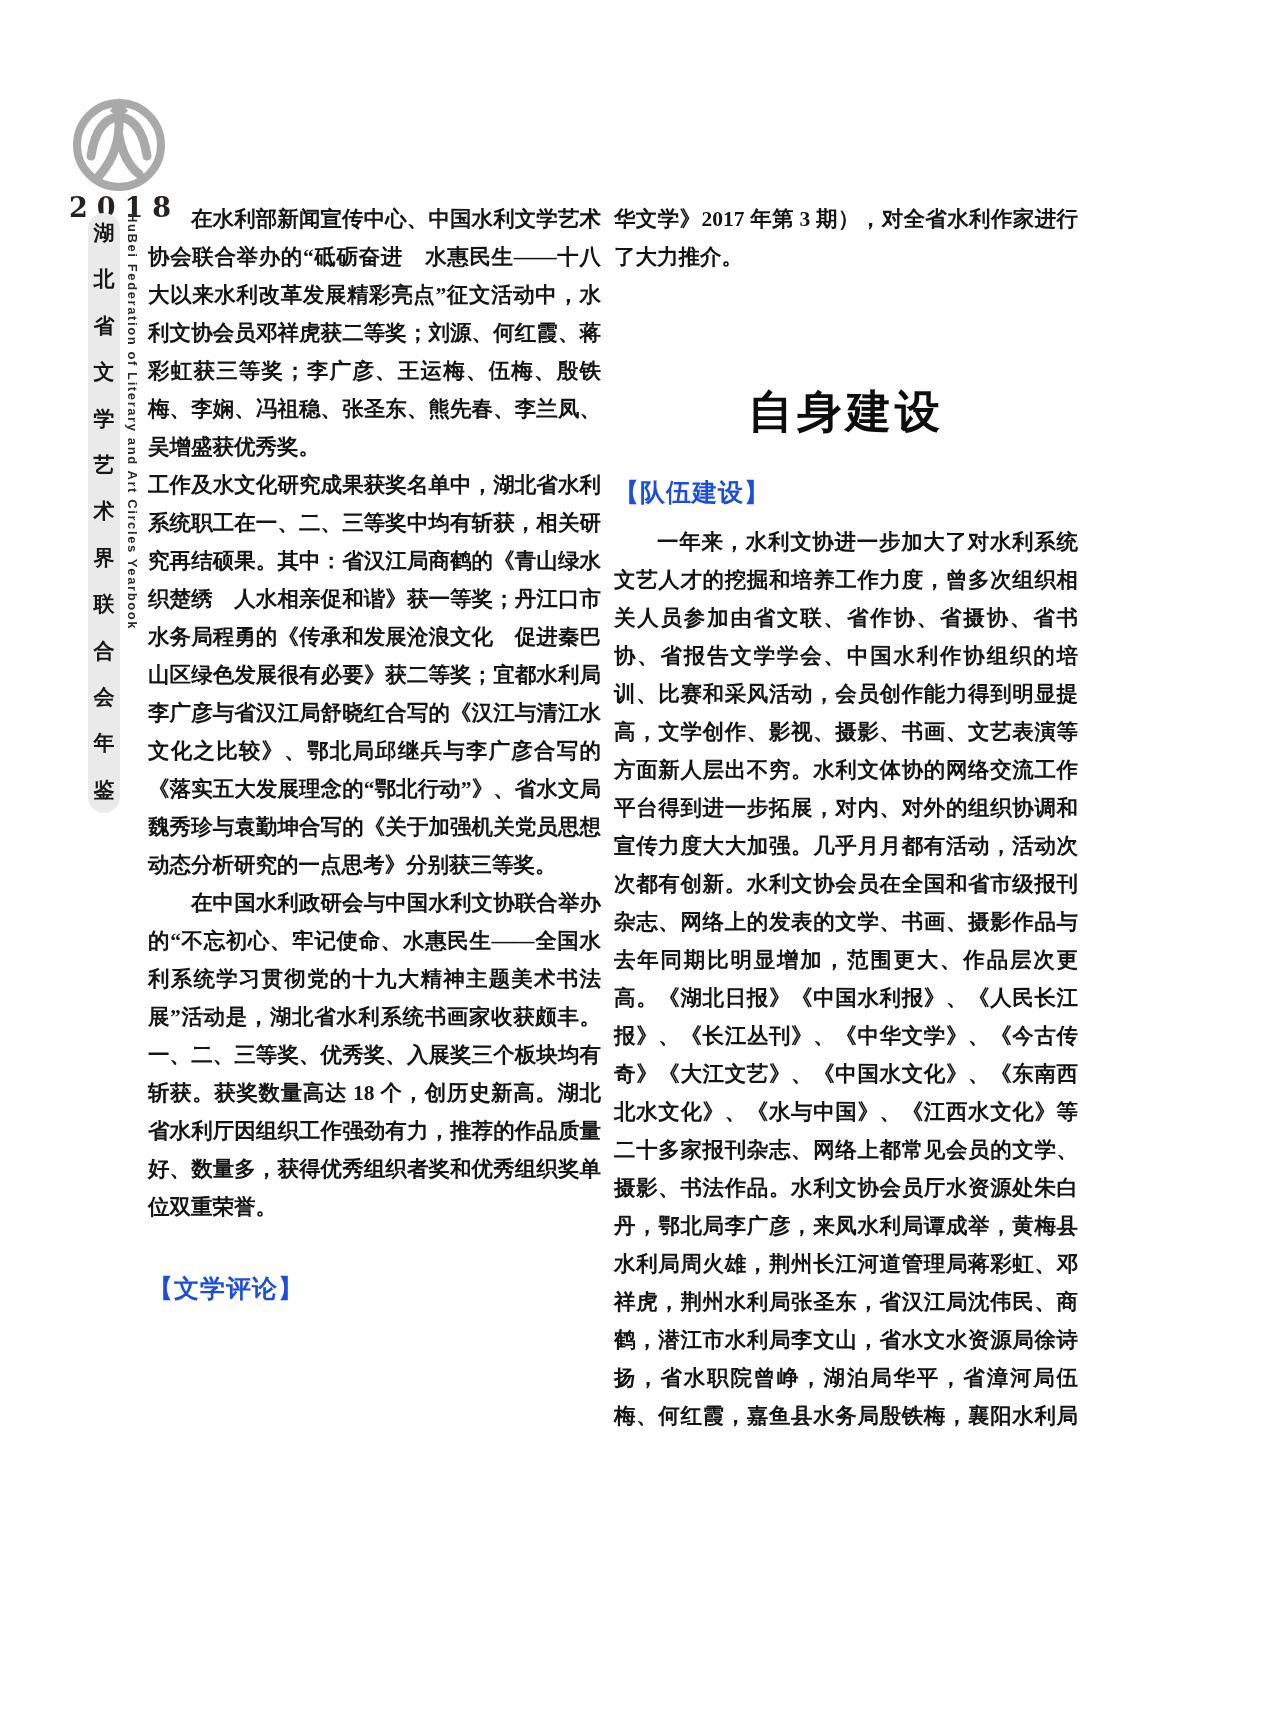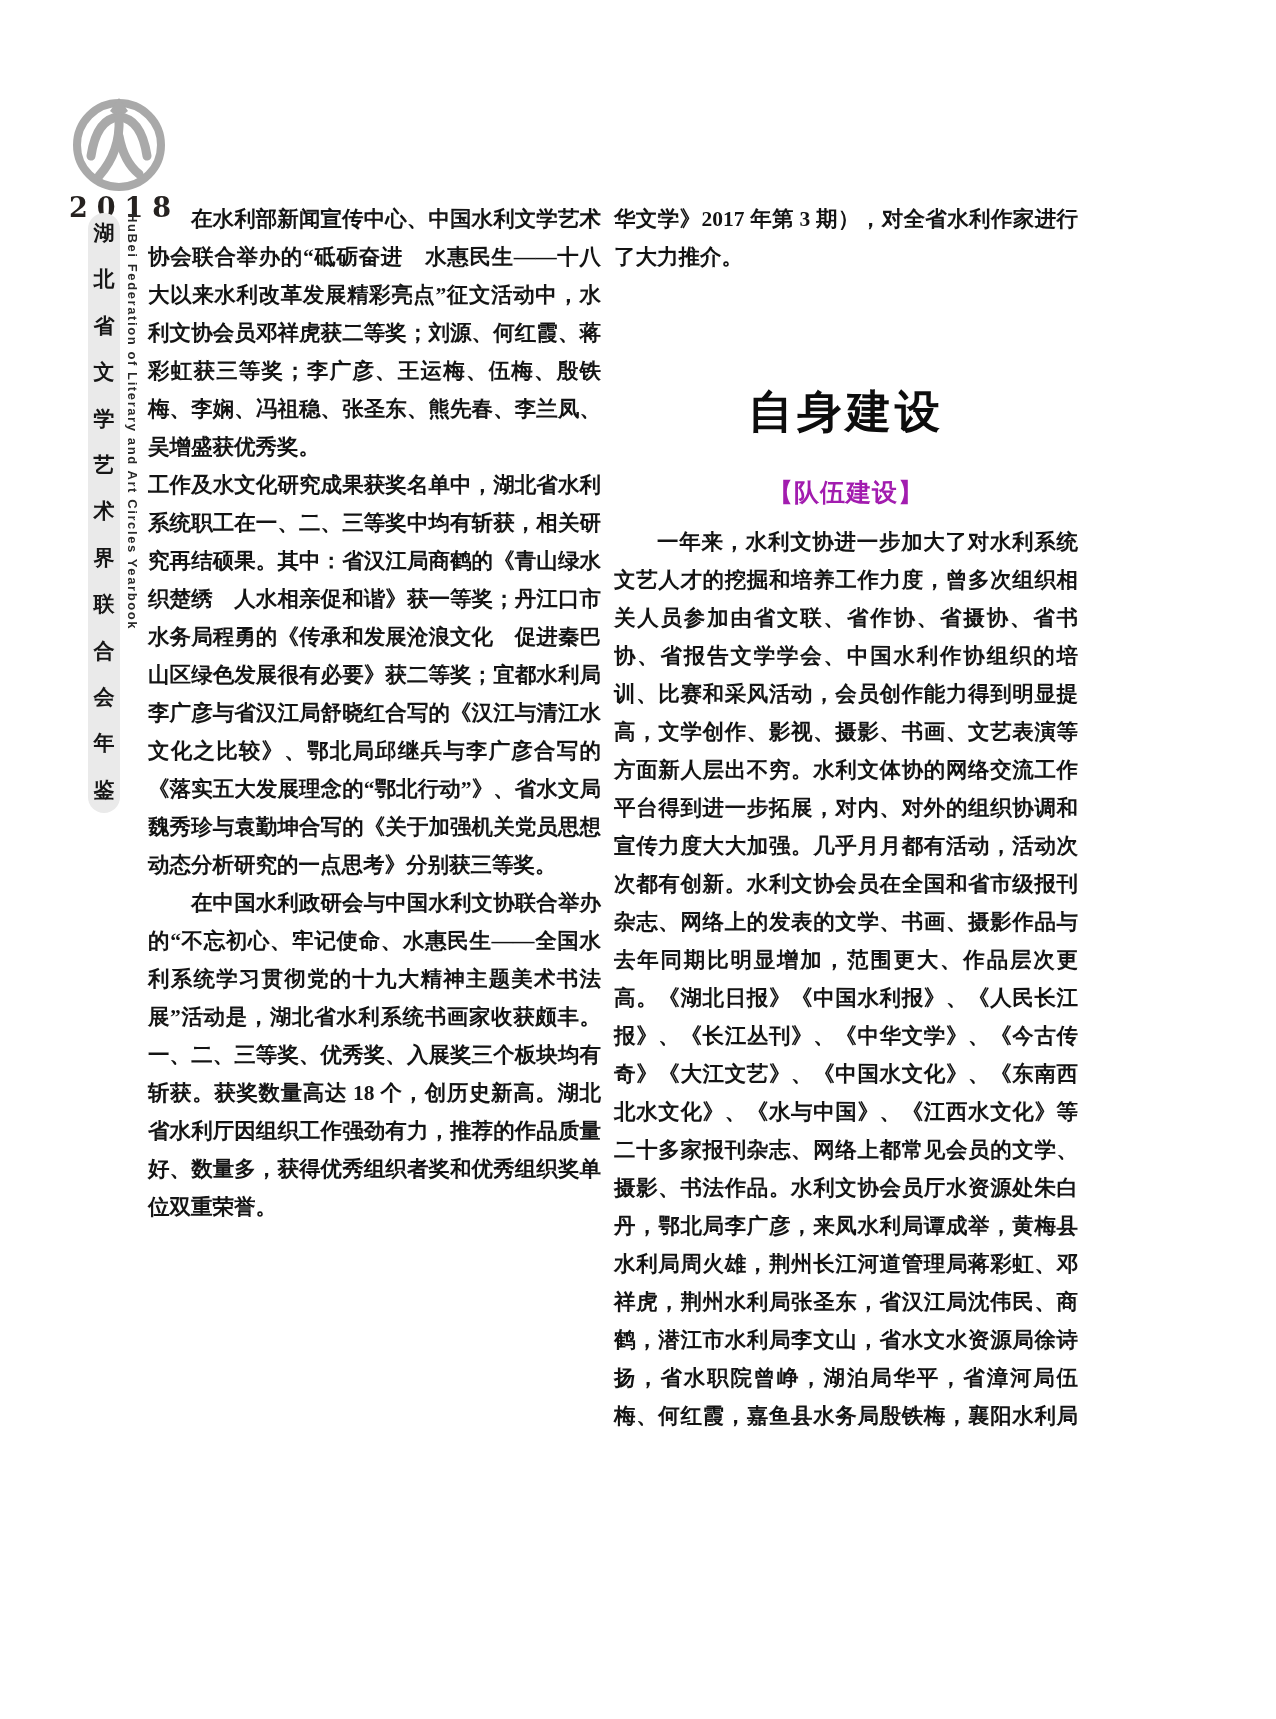--- a/index.html
+++ b/index.html
@@ -43,24 +43,23 @@
   .col{box-sizing:border-box;}
   .col-left{width:453px;}
   .col-right{width:464px;}
   .para{
     margin:0;font-size:21.5px;line-height:38px;font-weight:bold;
     text-align:justify;color:#141414;
     font-family:"Liberation Serif","DejaVu Serif",serif;
   }
   .para.ind{text-indent:2em;}
   .entry-head{
-    margin:46px 0 12px 0;font-size:25px;font-weight:bold;color:#a21caf;
+    margin:46px 0 12px 0;font-size:25px;font-weight:bold;color:#1d4ed8;
     font-family:"Liberation Sans","DejaVu Sans",sans-serif;
     letter-spacing:1px;
-    text-align:center;
   }
   .col-right .entry-head{margin:40px 0 14px 0;}
   .chapter{
     margin:112px 0 0 0;
     font-size:45px;line-height:48px;font-weight:bold;color:#0d0d0d;
     text-align:center;letter-spacing:4px;
     font-family:"Liberation Sans","DejaVu Sans",sans-serif;
   }
   .pagenum{
     position:absolute;left:94px;top:1586px;
@@ -102,20 +101,21 @@
     </div>
     <div class="spine-en">HuBei Federation of Literary and Art Circles Yearbook</div>
   </div>
 
   <div class="columns">
 
     <section class="col col-left">
       <p class="para ind">在水利部新闻宣传中心、中国水利文学艺术协会联合举办的“砥砺奋进　水惠民生——十八大以来水利改革发展精彩亮点”征文活动中，水利文协会员邓祥虎获二等奖；刘源、何红霞、蒋彩虹获三等奖；李广彦、王运梅、伍梅、殷铁梅、李娴、冯祖稳、张圣东、熊先春、李兰凤、吴增盛获优秀奖。</p>
       <p class="para">工作及水文化研究成果获奖名单中，湖北省水利系统职工在一、二、三等奖中均有斩获，相关研究再结硕果。其中：省汉江局商鹤的《青山绿水织楚绣　人水相亲促和谐》获一等奖；丹江口市水务局程勇的《传承和发展沧浪文化　促进秦巴山区绿色发展很有必要》获二等奖；宜都水利局李广彦与省汉江局舒晓红合写的《汉江与清江水文化之比较》、鄂北局邱继兵与李广彦合写的《落实五大发展理念的“鄂北行动”》、省水文局魏秀珍与袁勤坤合写的《关于加强机关党员思想动态分析研究的一点思考》分别获三等奖。</p>
       <p class="para ind">在中国水利政研会与中国水利文协联合举办的“不忘初心、牢记使命、水惠民生——全国水利系统学习贯彻党的十九大精神主题美术书法展”活动是，湖北省水利系统书画家收获颇丰。一、二、三等奖、优秀奖、入展奖三个板块均有斩获。获奖数量高达 18 个，创历史新高。湖北省水利厅因组织工作强劲有力，推荐的作品质量好、数量多，获得优秀组织者奖和优秀组织奖单位双重荣誉。</p>
+      <h3 class="entry-head">【文学评论】</h3>
     </section>
 
     <section class="col col-right">
       <p class="para">华文学》2017 年第 3 期），对全省水利作家进行了大力推介。</p>
       <h1 class="chapter">自身建设</h1>
       <h3 class="entry-head">【队伍建设】</h3>
       <p class="para ind">一年来，水利文协进一步加大了对水利系统文艺人才的挖掘和培养工作力度，曾多次组织相关人员参加由省文联、省作协、省摄协、省书协、省报告文学学会、中国水利作协组织的培训、比赛和采风活动，会员创作能力得到明显提高，文学创作、影视、摄影、书画、文艺表演等方面新人层出不穷。水利文体协的网络交流工作平台得到进一步拓展，对内、对外的组织协调和宣传力度大大加强。几乎月月都有活动，活动次次都有创新。水利文协会员在全国和省市级报刊杂志、网络上的发表的文学、书画、摄影作品与去年同期比明显增加，范围更大、作品层次更高。《湖北日报》《中国水利报》、《人民长江报》、《长江丛刊》、《中华文学》、《今古传奇》《大江文艺》、《中国水文化》、《东南西北水文化》、《水与中国》、《江西水文化》等二十多家报刊杂志、网络上都常见会员的文学、摄影、书法作品。水利文协会员厅水资源处朱白丹，鄂北局李广彦，来凤水利局谭成举，黄梅县水利局周火雄，荆州长江河道管理局蒋彩虹、邓祥虎，荆州水利局张圣东，省汉江局沈伟民、商鹤，潜江市水利局李文山，省水文水资源局徐诗扬，省水职院曾峥，湖泊局华平，省漳河局伍梅、何红霞，嘉鱼县水务局殷铁梅，襄阳水利局秦建军、冯祖稳、吴增盛，武汉市新洲水利局李少武，洪湖市水利局陆剑，阳新水利局郭帮权，宜昌水利局熊先春，十堰水利局程勇，水利水电规划勘测设计院刘源，省洪工局彭月竹，省荆管局陈义华等中坚力量创作收获</p>
     </section>
 
   </div>

